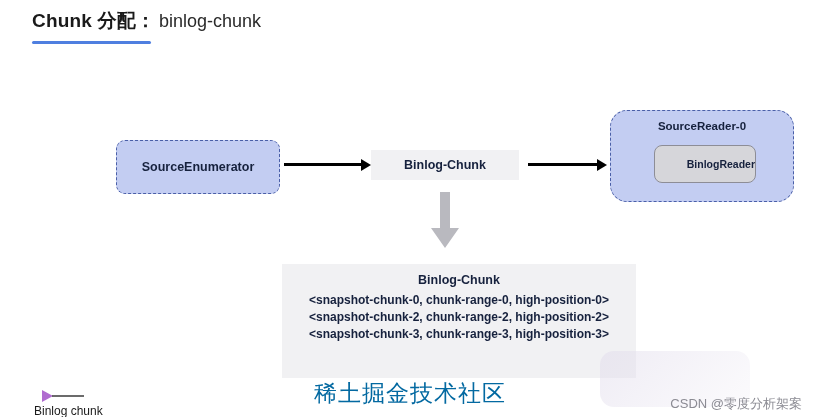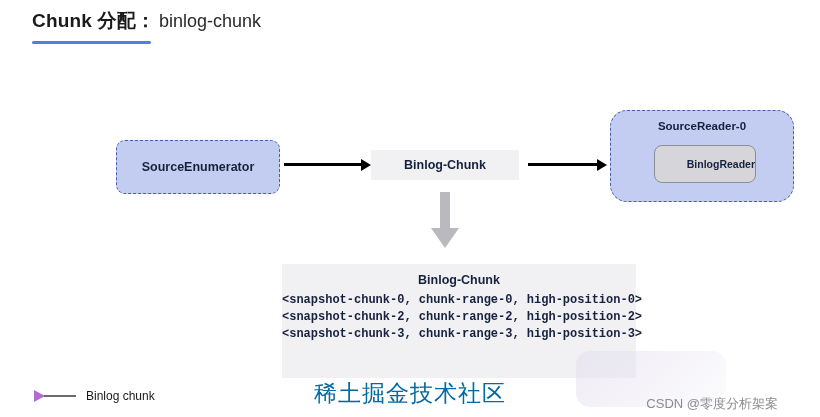--- a/index.html
+++ b/index.html
@@ -11,20 +11,21 @@
     height: 417px;
     background: #ffffff;
     font-family: "Liberation Sans", sans-serif;
     overflow: hidden;
     position: relative;
   }
   #stage {
     position: relative;
     width: 788px;
     height: 417px;
+    padding-left: 24px;
   }
 
   
   .title-wrap {
     position: absolute;
     left: 32px;
     top: 8px;
     display: flex;
     align-items: baseline;
     white-space: nowrap;
@@ -173,30 +174,30 @@
     color: #16213d;
     margin-bottom: 5px;
   }
   .detail-line {
     text-align: center;
     font-size: 12px;
     font-weight: bold;
     color: #16213d;
     line-height: 17px;
     white-space: nowrap;
-    font-family: Liberation Mono, monospace;
   }
 
   
   .legend {
     position: absolute;
     left: 34px;
     top: 388px;
     display: flex;
     align-items: center;
+    flex-direction: column;
   }
   .legend-arrow {
     width: 44px;
     height: 16px;
     position: relative;
     margin-right: 8px;
   }
   .legend-label {
     font-size: 12px;
     color: #1a1a1a;

